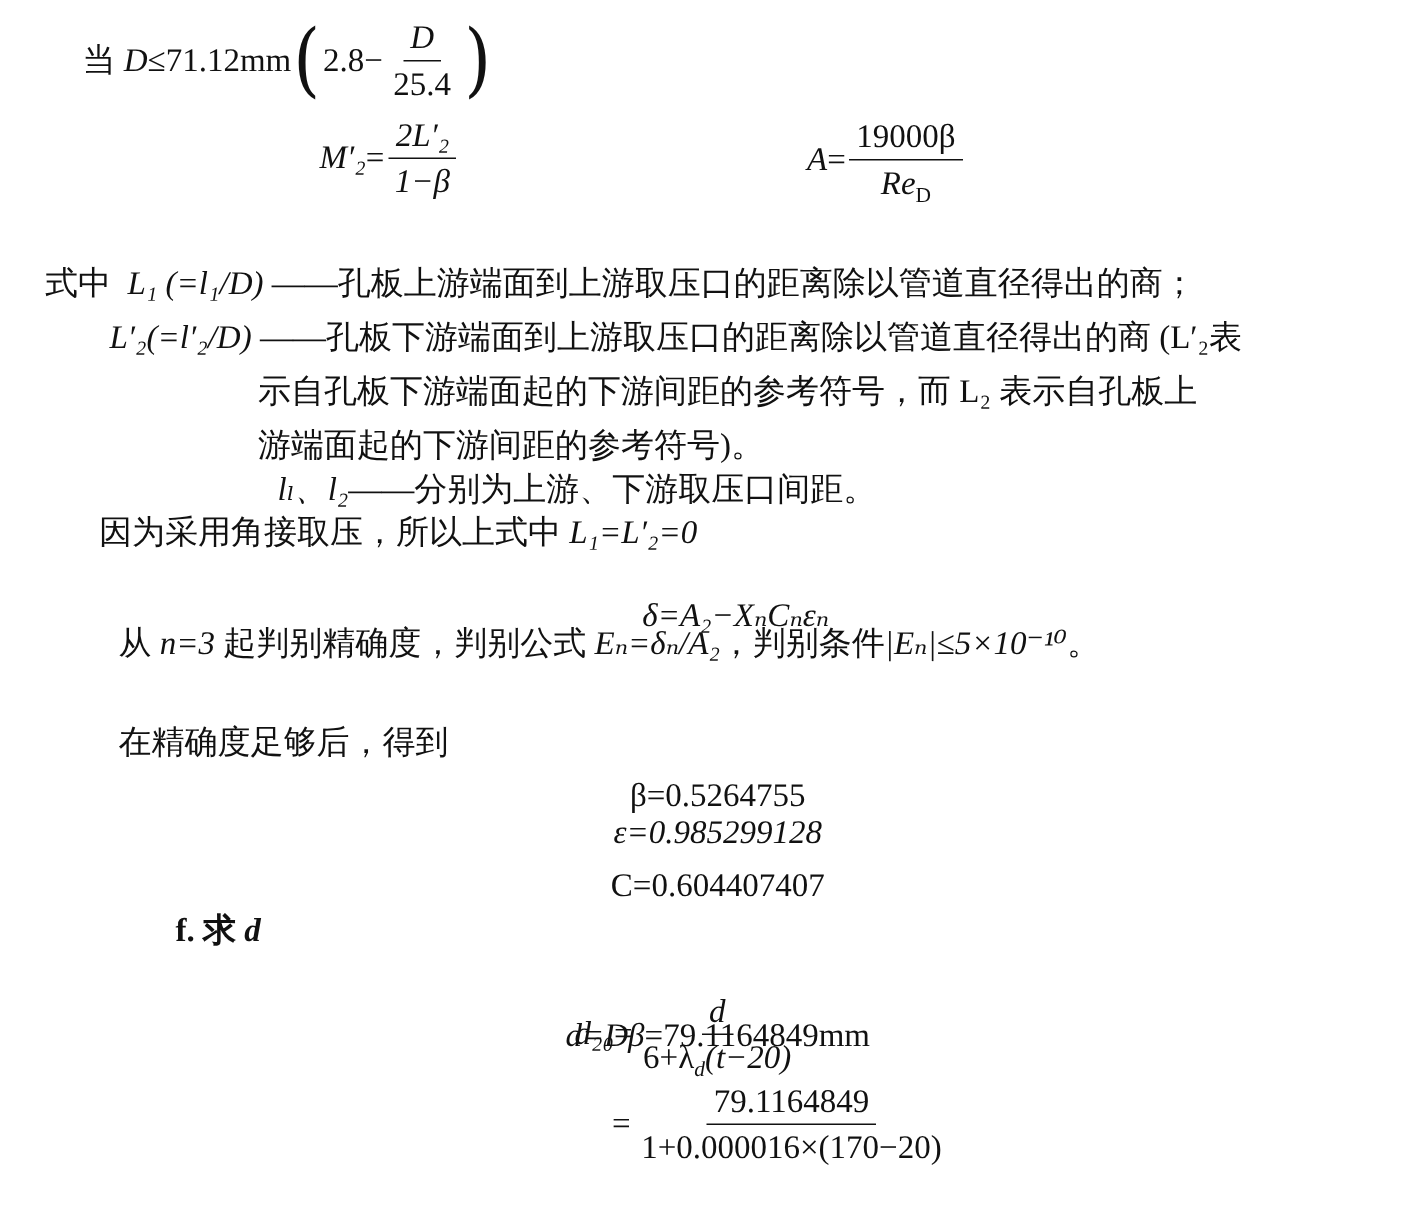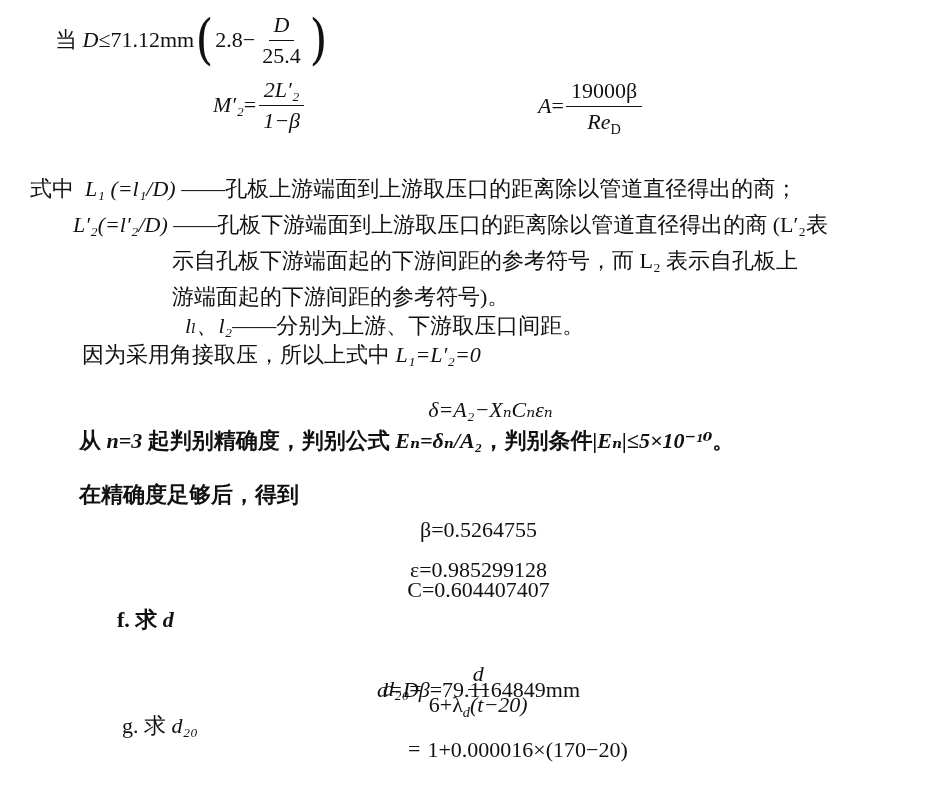--- a/index.html
+++ b/index.html
@@ -73,71 +73,69 @@
   </div>
 
   <div class="abs" style="top:255px;left:150px;">
     <span class="seg">游端面起的下游间距的参考符号)。</span>
   </div>
 
   <div class="abs" style="top:284px;left:163px;">
     <span class="seg it">lₗ、l₂</span><span class="seg">——</span><span class="seg">分别为上游、下游取压口间距。</span>
   </div>
 
-  <div class="abs" style="top:313px;left:60px;">
+  <div class="abs" style="top:313px;left:44px;">
     <span class="seg">因为采用角接取压，所以上式中 </span><span class="seg it">L₁=L′₂=0</span>
   </div>
 
   <div class="abs center" style="top:368px;margin-left:24px;">
     <span class="seg it">δ=A₂−XₙCₙεₙ</span>
   </div>
 
-  <div class="abs" style="top:399px;left:57px;font-weight:bold;">
+  <div class="abs" style="top:387px;left:57px;">
     <span class="seg">从 </span><span class="seg it">n=3</span><span class="seg"> 起判别精确度，判别公式 </span><span class="seg it">Eₙ=δₙ/A₂</span><span class="seg">，判别条件</span><span class="seg it">|Eₙ|≤5×10⁻¹⁰</span><span class="seg">。</span>
   </div>
 
 
-  <div class="abs" style="top:453px;left:57px;font-weight:bold;">
+  <div class="abs" style="top:453px;left:57px;">
     <span class="seg">在精确度足够后，得到</span>
   </div>
 
   <div class="abs center" style="top:488px;">
     <span class="seg">β=0.5264755</span>
   </div>
-  <div class="abs center" style="top:528px;">
+  <div class="abs center" style="top:513px;font-style:italic;">
     <span class="seg">ε=0.985299128</span>
   </div>
   <div class="abs center" style="top:548px;">
     <span class="seg">C=0.604407407</span>
   </div>
 
   <div class="abs" style="top:578px;left:95px;font-weight:bold;">
     <span class="seg">f. 求 </span><span class="seg it">d</span>
   </div>
 
   <div class="abs center" style="top:648px;">
     <span class="seg it">d=Dβ</span><span class="seg">=79.1164849mm</span>
   </div>
 
-  <div class="abs" style="top:684px;left:100px;">
-    <span class="seg">g. 求 </span><span class="seg it">d₂₀</span>
-  </div>
 
   <div class="abs flexline" style="top:660px;left:383px;height:58px;">
     <span class="seg it">d₂₀</span>
     <span class="seg">=</span>
     <span class="frac">
       <span class="num it">d</span>
       <span class="den"><span>6+λ</span><sub class="it">d</sub><span class="it">(t−20)</span></span>
     </span>
   </div>
 
   <div class="abs flexline" style="top:720px;left:408px;height:58px;">
     <span class="seg">=</span>
     <span class="frac">
+      <span class="num">79.1164849</span>
       <span class="den">1+0.000016×(170−20)</span>
     </span>
   </div>
 
   <div class="abs" style="top:775px;left:408px;">
     <span class="seg">=78.92760mm</span>
   </div>
 
 </div>
 

